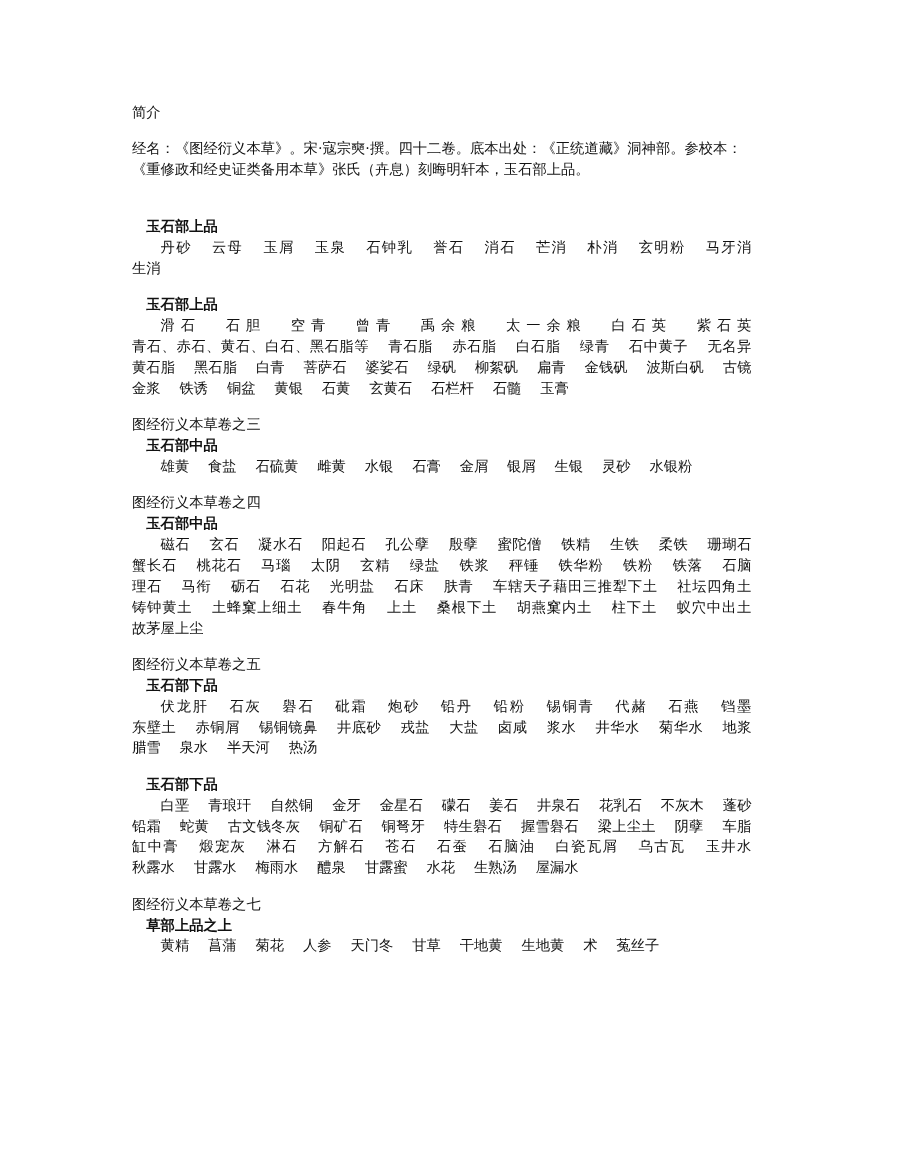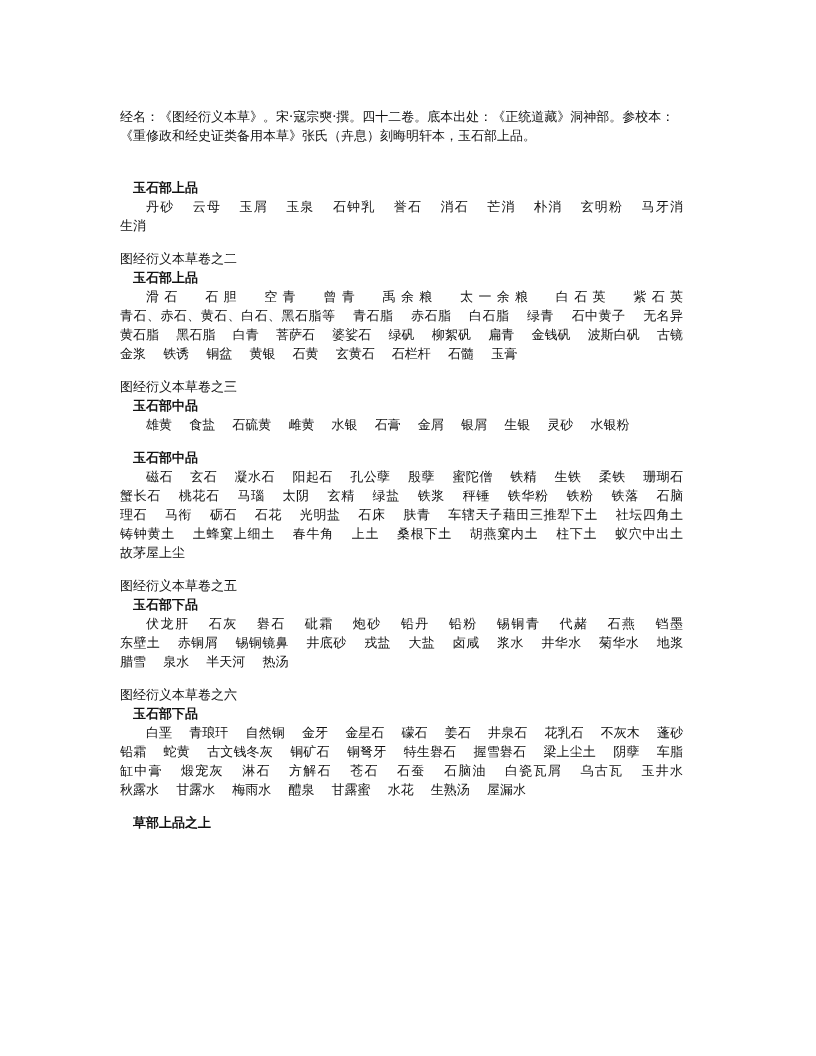--- a/index.html
+++ b/index.html
@@ -18,57 +18,59 @@
   .vol-title { margin: 0; }
   .sub { margin: 0; padding-left: 13px; font-weight: bold; }
   .items { margin: 0; text-indent: 26px; text-align: justify; word-spacing: 0; }
   .items span.item { margin-right: 13px; white-space: nowrap; }
   .items span.item:last-child { margin-right: 12px; }
 </style>
 </head>
 <body>
 
 <div class="page">
+  <p class="para">简介</p>
   <div class="gap-sm"></div>
   <p class="para">经名：《图经衍义本草》。宋·寇宗奭·撰。四十二卷。底本出处：《正统道藏》洞神部。参校本：《重修政和经史证类备用本草》张氏（卉息）刻晦明轩本，玉石部上品。</p>
   <div class="gap"></div>
   <div class="gap-sm"></div>
   <div id="toc-volumes">
       <div>
         <p class="sub">玉石部上品</p>
         <p class="items"><span class="item">丹砂</span> <span class="item">云母</span> <span class="item">玉屑</span> <span class="item">玉泉</span> <span class="item">石钟乳</span> <span class="item">誉石</span> <span class="item">消石</span> <span class="item">芒消</span> <span class="item">朴消</span> <span class="item">玄明粉</span> <span class="item">马牙消</span> <span class="item">生消</span> </p>
       </div>
       <div class="gap-sm"></div>
       <div>
-        <p class="vol-title">图经衍义本草卷之二</p>
         <p class="sub">玉石部上品</p>
         <p class="items"><span class="item">滑石</span> <span class="item">石胆</span> <span class="item">空青</span> <span class="item">曾青</span> <span class="item">禹余粮</span> <span class="item">太一余粮</span> <span class="item">白石英</span> <span class="item">紫石英</span> <span class="item">青石、赤石、黄石、白石、黑石脂等</span> <span class="item">青石脂</span> <span class="item">赤石脂</span> <span class="item">白石脂</span> <span class="item">绿青</span> <span class="item">石中黄子</span> <span class="item">无名异</span> <span class="item">黄石脂</span> <span class="item">黑石脂</span> <span class="item">白青</span> <span class="item">菩萨石</span> <span class="item">婆娑石</span> <span class="item">绿矾</span> <span class="item">柳絮矾</span> <span class="item">扁青</span> <span class="item">金钱矾</span> <span class="item">波斯白矾</span> <span class="item">古镜</span> <span class="item">金浆</span> <span class="item">铁诱</span> <span class="item">铜盆</span> <span class="item">黄银</span> <span class="item">石黄</span> <span class="item">玄黄石</span> <span class="item">石栏杆</span> <span class="item">石髓</span> <span class="item">玉膏</span> </p>
       </div>
       <div class="gap-sm"></div>
       <div>
         <p class="vol-title">图经衍义本草卷之三</p>
         <p class="sub">玉石部中品</p>
         <p class="items"><span class="item">雄黄</span> <span class="item">食盐</span> <span class="item">石硫黄</span> <span class="item">雌黄</span> <span class="item">水银</span> <span class="item">石膏</span> <span class="item">金屑</span> <span class="item">银屑</span> <span class="item">生银</span> <span class="item">灵砂</span> <span class="item">水银粉</span> </p>
       </div>
       <div class="gap-sm"></div>
       <div>
+        <p class="vol-title">图经衍义本草卷之四</p>
         <p class="sub">玉石部中品</p>
         <p class="items"><span class="item">磁石</span> <span class="item">玄石</span> <span class="item">凝水石</span> <span class="item">阳起石</span> <span class="item">孔公孽</span> <span class="item">殷孽</span> <span class="item">蜜陀僧</span> <span class="item">铁精</span> <span class="item">生铁</span> <span class="item">柔铁</span> <span class="item">珊瑚石</span> <span class="item">蟹长石</span> <span class="item">桃花石</span> <span class="item">马瑙</span> <span class="item">太阴</span> <span class="item">玄精</span> <span class="item">绿盐</span> <span class="item">铁浆</span> <span class="item">秤锤</span> <span class="item">铁华粉</span> <span class="item">铁粉</span> <span class="item">铁落</span> <span class="item">石脑</span> <span class="item">理石</span> <span class="item">马衔</span> <span class="item">砺石</span> <span class="item">石花</span> <span class="item">光明盐</span> <span class="item">石床</span> <span class="item">肤青</span> <span class="item">车辖天子藉田三推犁下土</span> <span class="item">社坛四角土</span> <span class="item">铸钟黄土</span> <span class="item">土蜂窠上细土</span> <span class="item">春牛角</span> <span class="item">上土</span> <span class="item">桑根下土</span> <span class="item">胡燕窠内土</span> <span class="item">柱下土</span> <span class="item">蚁穴中出土</span> <span class="item">故茅屋上尘</span> </p>
       </div>
       <div class="gap-sm"></div>
       <div>
         <p class="vol-title">图经衍义本草卷之五</p>
         <p class="sub">玉石部下品</p>
         <p class="items"><span class="item">伏龙肝</span> <span class="item">石灰</span> <span class="item">礜石</span> <span class="item">砒霜</span> <span class="item">炮砂</span> <span class="item">铅丹</span> <span class="item">铅粉</span> <span class="item">锡铜青</span> <span class="item">代赭</span> <span class="item">石燕</span> <span class="item">铛墨</span> <span class="item">东壁土</span> <span class="item">赤铜屑</span> <span class="item">锡铜镜鼻</span> <span class="item">井底砂</span> <span class="item">戎盐</span> <span class="item">大盐</span> <span class="item">卤咸</span> <span class="item">浆水</span> <span class="item">井华水</span> <span class="item">菊华水</span> <span class="item">地浆</span> <span class="item">腊雪</span> <span class="item">泉水</span> <span class="item">半天河</span> <span class="item">热汤</span> </p>
       </div>
       <div class="gap-sm"></div>
       <div>
-        <p class="vol-title">图经衍义本草卷之六</p>
         <p class="sub">玉石部下品</p>
         <p class="items"><span class="item">白垩</span> <span class="item">青琅玕</span> <span class="item">自然铜</span> <span class="item">金牙</span> <span class="item">金星石</span> <span class="item">礞石</span> <span class="item">姜石</span> <span class="item">井泉石</span> <span class="item">花乳石</span> <span class="item">不灰木</span> <span class="item">蓬砂</span> <span class="item">铅霜</span> <span class="item">蛇黄</span> <span class="item">古文钱冬灰</span> <span class="item">铜矿石</span> <span class="item">铜弩牙</span> <span class="item">特生礜石</span> <span class="item">握雪礜石</span> <span class="item">梁上尘土</span> <span class="item">阴孽</span> <span class="item">车脂</span> <span class="item">缸中膏</span> <span class="item">煅宠灰</span> <span class="item">淋石</span> <span class="item">方解石</span> <span class="item">苍石</span> <span class="item">石蚕</span> <span class="item">石脑油</span> <span class="item">白瓷瓦屑</span> <span class="item">乌古瓦</span> <span class="item">玉井水</span> <span class="item">秋露水</span> <span class="item">甘露水</span> <span class="item">梅雨水</span> <span class="item">醴泉</span> <span class="item">甘露蜜</span> <span class="item">水花</span> <span class="item">生熟汤</span> <span class="item">屋漏水</span> </p>
       </div>
       <div class="gap-sm"></div>
       <div>
+        <p class="vol-title">图经衍义本草卷之七</p>
         <p class="sub">草部上品之上</p>
+        <p class="items"><span class="item">黄精</span> <span class="item">菖蒲</span> <span class="item">菊花</span> <span class="item">人参</span> <span class="item">天门冬</span> <span class="item">甘草</span> <span class="item">干地黄</span> <span class="item">生地黄</span> <span class="item">术</span> <span class="item">菟丝子</span> </p>
       </div>
       <div class="gap-sm"></div>
     </div>
 </div>
 
 </body></html>

